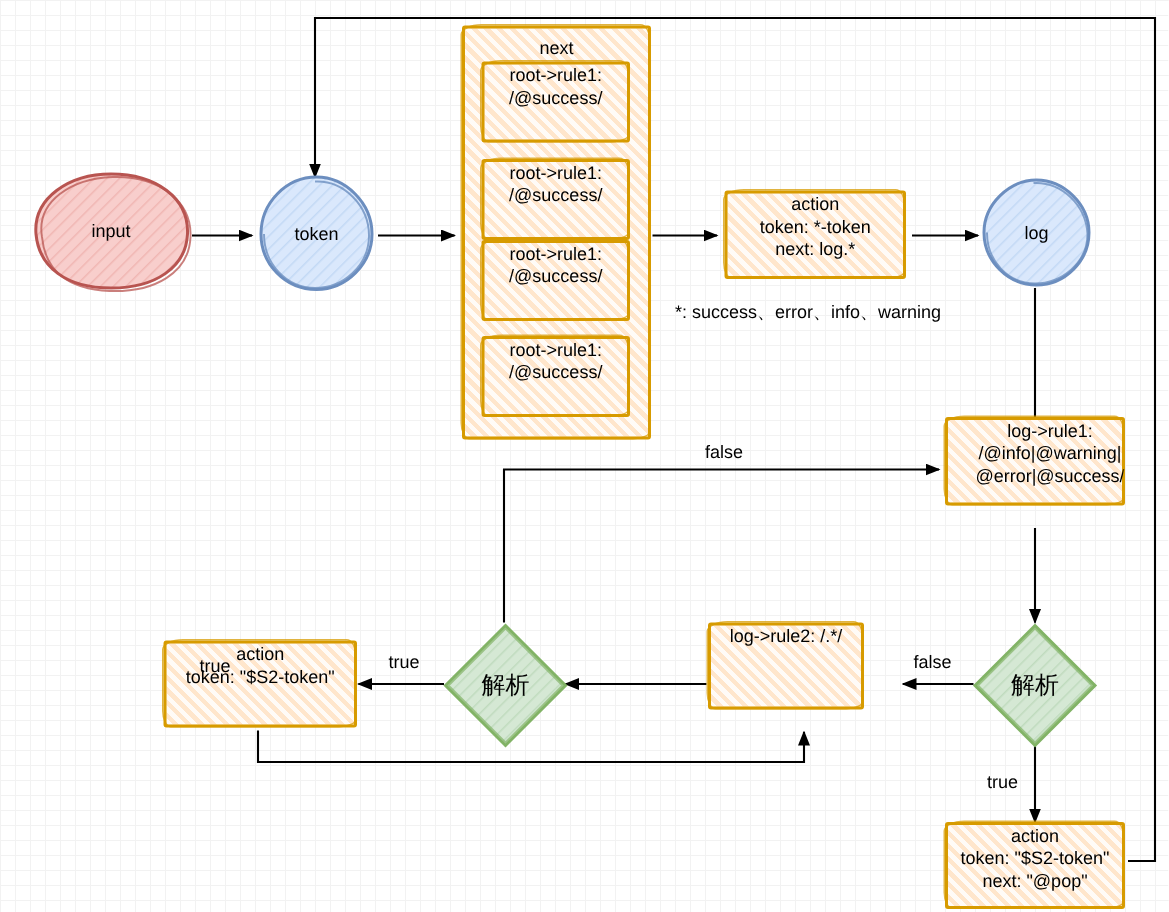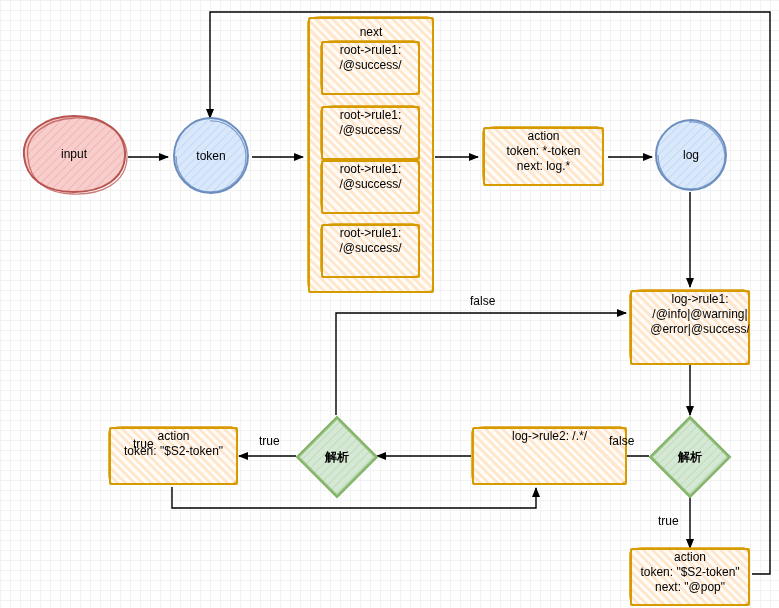--- a/index.html
+++ b/index.html
@@ -64,23 +64,22 @@
     padding-top: 6px;
   }
   
   .diamond-wrap { position: absolute; }
   .diamond-label {
     position: absolute;
     inset: 0;
     display: flex;
     align-items: center;
     justify-content: center;
-    font-size: 12px;
+    font-size: 16px;
     color: #000;
-    font-weight: bold;
   }
   
   .blob { position: absolute; }
   .blob-label {
     position: absolute;
     inset: 0;
     display: flex;
     align-items: center;
     justify-content: center;
     font-size: 12px;
@@ -190,30 +189,31 @@
     <span>root-&gt;rule1:
 /@success/</span>
   </div>
 
   <div class="node box-orange" style="left:483px; top:127px; width:121px; height:59px;">
     <span>action
 token: *-token
 next: log.*</span>
   </div>
 
+  <div class="note-label" style="left:450px; top:200px;">*: success、error、info、warning</div>
 
   <div class="blob" style="left:653px; top:117px; width:76px; height:76px;">
     <svg width="76" height="76" viewBox="0 0 76 76" xmlns="http://www.w3.org/2000/svg">
       <path d="M38,3 C56,3 73,19 73,38 C73,57 57,73 38,73 C19,73 3,57 3,38 C3,19 20,3 38,3 Z" fill="url(#hatchBlue)" stroke="#6c8ebf" stroke-width="2"></path>
       <path d="M36,5 C55,4 71,20 72,39 C72,58 55,72 37,72 C19,72 5,57 5,38" fill="none" stroke="#6c8ebf" stroke-width="1.3" opacity="0.8"></path>
     </svg>
     <span class="blob-label">log</span>
   </div>
 
-  <div class="node box-orange" style="left:630px; top:290px; width:120px; height:75px;padding-left:20px;">
+  <div class="node box-orange" style="left:630px; top:278px; width:120px; height:59px;padding-left:20px;">
     <span>log-&gt;rule1:
 /@info|@warning|
 @error|@success/</span>
   </div>
 
   <div class="diamond-wrap" style="left:648px; top:415px; width:84px; height:84px;">
     <svg width="84" height="84" viewBox="0 0 84 84" xmlns="http://www.w3.org/2000/svg">
       <defs>
         <pattern id="hatchGreen" width="6" height="6" patternTransform="rotate(45)" patternUnits="userSpaceOnUse">
           <rect width="6" height="6" fill="#d5e8d4"></rect>
@@ -227,21 +227,21 @@
   </div>
 
   <div class="diamond-wrap" style="left:295px; top:415px; width:84px; height:84px;">
     <svg width="84" height="84" viewBox="0 0 84 84" xmlns="http://www.w3.org/2000/svg">
       <path d="M42,2 L82,42 L42,82 L2,42 Z" fill="url(#hatchGreen)" stroke="#82b366" stroke-width="2"></path>
       <path d="M42,4 L80,42 L42,80 L4,42 Z" fill="none" stroke="#82b366" stroke-width="1.2" opacity="0.7"></path>
     </svg>
     <span class="diamond-label">解析</span>
   </div>
 
-  <div class="node box-orange" style="left:472px; top:427px; width:155px; height:58px;">
+  <div class="node box-orange" style="left:472px; top:415px; width:104px; height:58px;">
     <span>log-&gt;rule2: /.*/</span>
   </div>
 
   <div class="node box-orange" style="left:109px; top:427px; width:129px; height:58px;">
     <span>action
 token: "$S2-token"</span>
   </div>
 
   <div class="node box-orange" style="left:630px; top:548px; width:120px; height:58px;">
     <span>action

